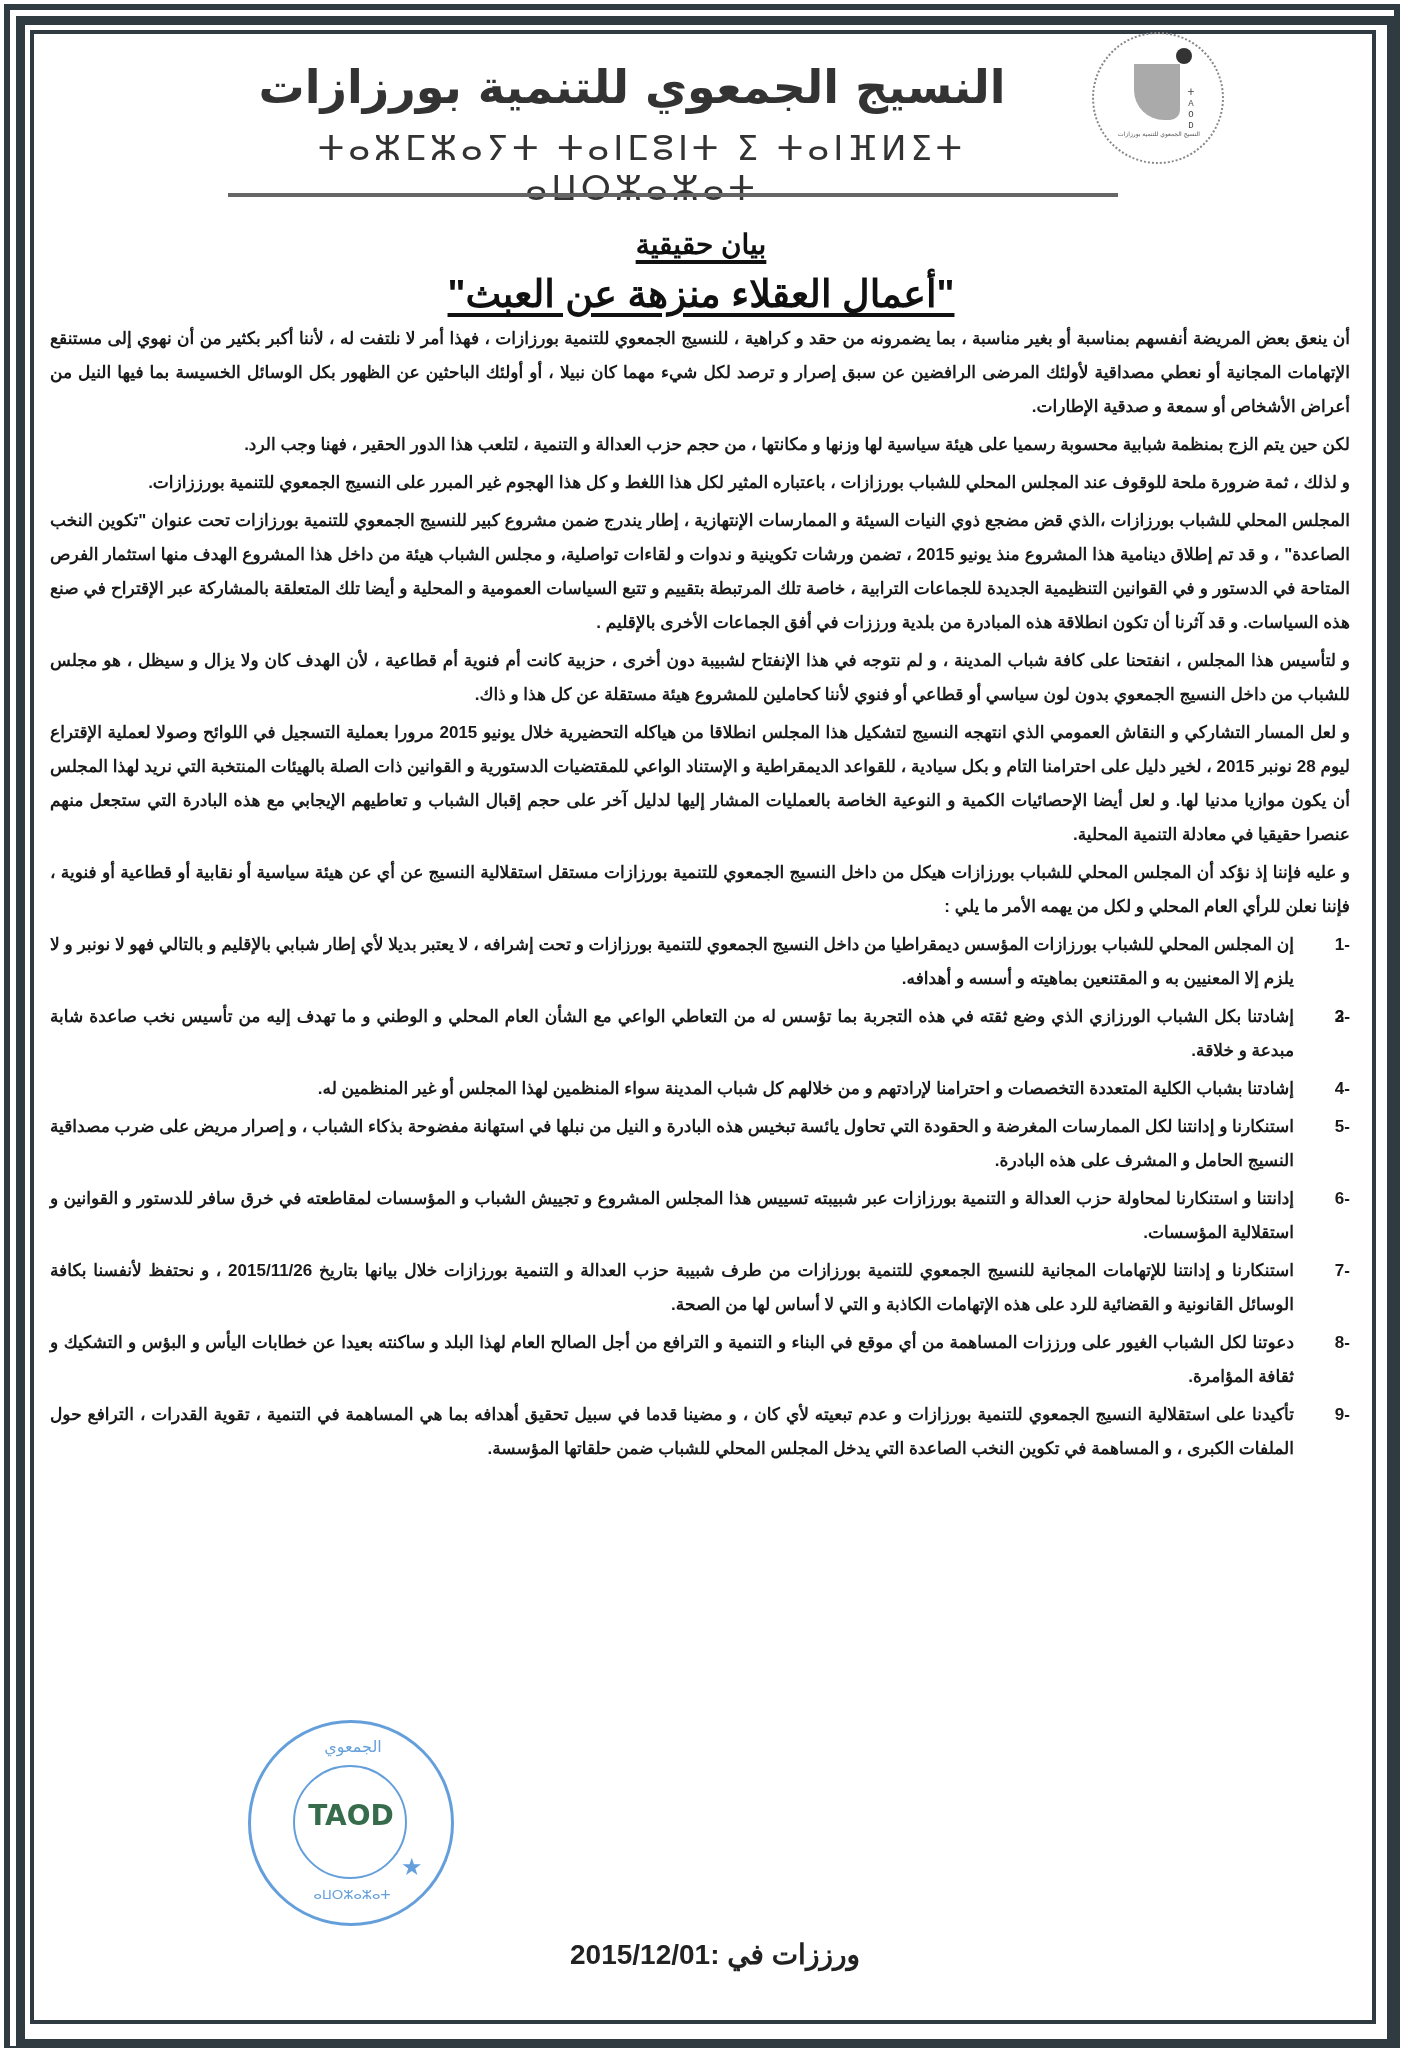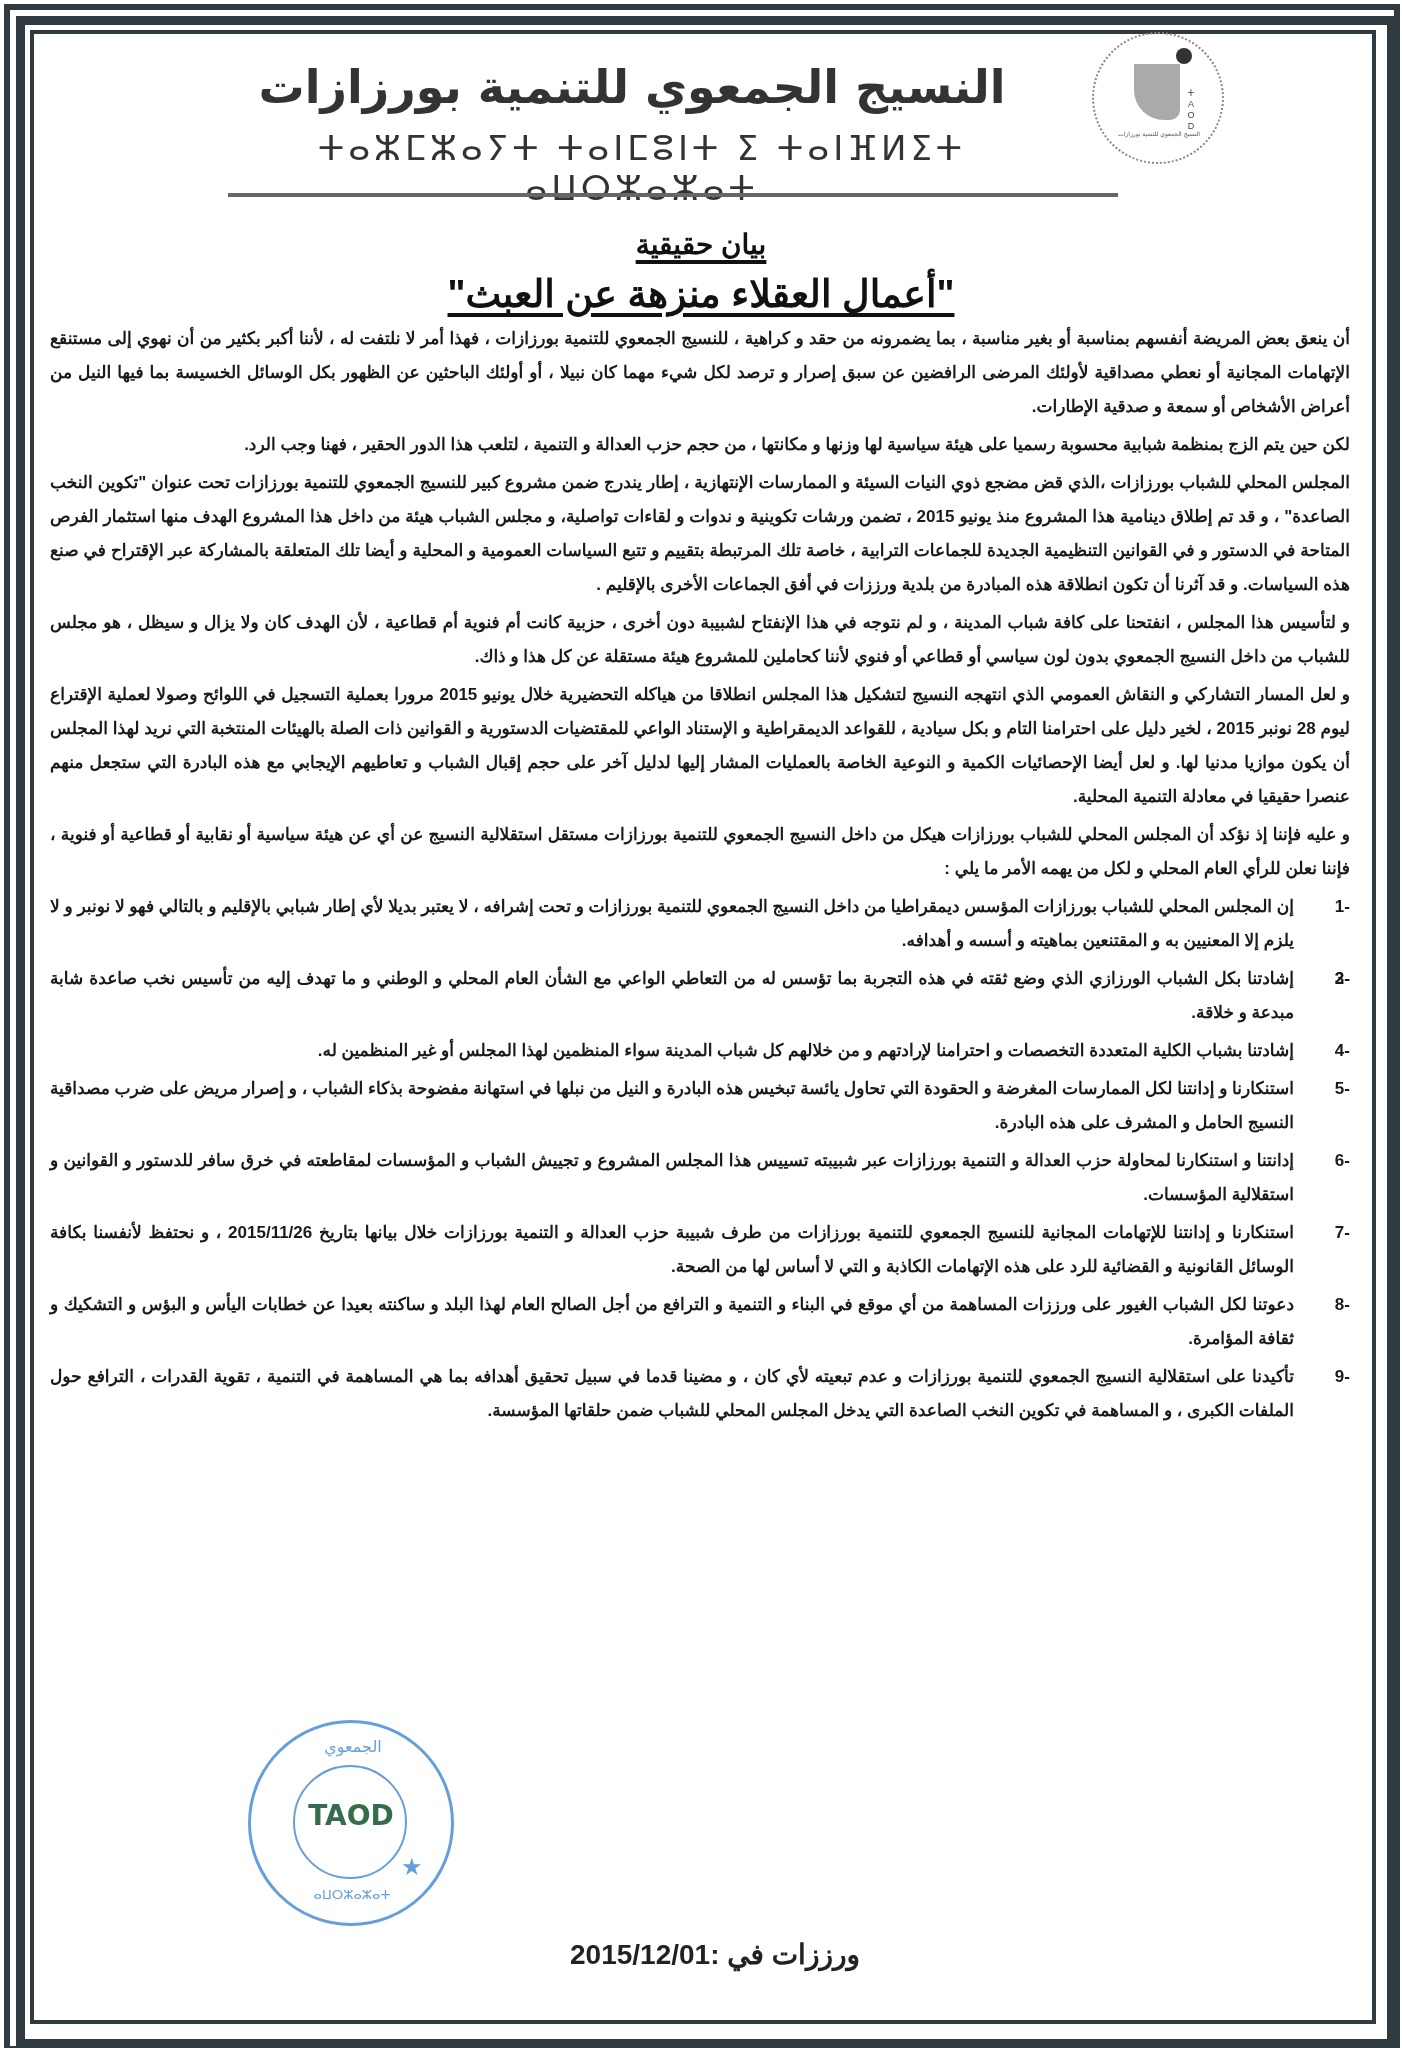--- a/index.html
+++ b/index.html
@@ -6,21 +6,21 @@
   body { width:1402px; height:2048px; position:relative; overflow:hidden; font-family:"DejaVu Sans", sans-serif; }
   .frame-outer { position:absolute; left:4px; top:4px; width:1384px; height:2036px; border:6px solid #2f3b40; }
   .frame-mid { position:absolute; left:16px; top:16px; width:1362px; height:2014px; border:9px solid #2f3b40; }
   .frame-inner { position:absolute; left:30px; top:30px; width:1338px; height:1986px; border:4px solid #2f3b40; }
   .header-title { position:absolute; right:360px; top:60px; width:820px; text-align:center; direction:rtl; font-family:"DejaVu Sans", sans-serif; font-weight:bold; font-size:46px; color:#333; }
   .header-tifinagh { position:absolute; right:330px; top:128px; width:860px; text-align:center; font-family:"DejaVu Sans", sans-serif; font-size:34px; color:#333; letter-spacing:4px; }
   .header-rule { position:absolute; left:228px; top:193px; width:890px; height:4px; background:#666; }
   .logo { position:absolute; left:1092px; top:32px; width:128px; height:128px; border-radius:50%; border:2px dotted #888; }
   .logo .dot { position:absolute; left:82px; top:14px; width:16px; height:16px; border-radius:50%; background:#333; }
   .logo .shape { position:absolute; left:40px; top:30px; width:46px; height:56px; background:#aaa; border-radius:0 0 10px 30px; }
-  .logo .letters { position:absolute; left:92px; top:54px; font-size:9px; color:#444; line-height:11px; width:10px; text-align:center; font-family:Liberation Sans, sans-serif; }
+  .logo .letters { position:absolute; left:92px; top:54px; font-size:9px; color:#444; line-height:11px; width:10px; text-align:center; font-family:Liberation Mono, monospace; }
   .logo .caption { position:absolute; left:20px; top:96px; width:90px; font-size:6px; color:#555; text-align:center; direction:rtl; }
   .doc-title { position:absolute; left:0; width:1402px; text-align:center; direction:rtl; font-family:"Liberation Sans", sans-serif; font-weight:bold; color:#111; }
   .doc-title span { text-decoration:underline; text-decoration-thickness:4px; text-underline-offset:6px; }
   .t1 { top:228px; font-size:28px; }
   .t2 { top:272px; font-size:38px; }
   .body-text { position:absolute; left:50px; top:322px; width:1300px; direction:rtl; text-align:justify; font-family:"Liberation Sans", sans-serif; font-weight:bold; font-size:17px; line-height:34px; color:#1a1a1a; }
   .body-text p { margin:0 0 4px 0; }
   .body-text ol { list-style:none; margin:0; padding:0; }
   .body-text li { position:relative; padding-right:56px; margin-bottom:4px; }
   .body-text li .num { position:absolute; right:0; top:0; width:40px; text-align:right; }
@@ -49,20 +49,21 @@
   <div class="letters">ⵜ A O D</div>
   <div class="caption">النسيج الجمعوي للتنمية بورزازات</div>
 </div>
 
 <div class="doc-title t1"><span>بيان حقيقية</span></div>
 <div class="doc-title t2"><span>"أعمال العقلاء منزهة عن العبث"</span></div>
 
 <div class="body-text">
   <p>أن ينعق بعض المريضة أنفسهم بمناسبة أو بغير مناسبة ، بما يضمرونه من حقد و كراهية ، للنسيج الجمعوي للتنمية بورزازات ، فهذا أمر لا نلتفت له ، لأننا أكبر بكثير من أن نهوي إلى مستنقع الإتهامات المجانية أو نعطي مصداقية لأولئك المرضى الرافضين عن سبق إصرار و ترصد لكل شيء مهما كان نبيلا ، أو أولئك الباحثين عن الظهور بكل الوسائل الخسيسة بما فيها النيل من أعراض الأشخاص أو سمعة و صدقية الإطارات.</p>
   <p>لكن حين يتم الزج بمنظمة شبابية محسوبة رسميا على هيئة سياسية لها وزنها و مكانتها ، من حجم حزب العدالة و التنمية ، لتلعب هذا الدور الحقير ، فهنا وجب الرد.</p>
+  <p>و لذلك ، ثمة ضرورة ملحة للوقوف عند المجلس المحلي للشباب بورزازات ، باعتباره المثير لكل هذا اللغط و كل هذا الهجوم غير المبرر على النسيج الجمعوي للتنمية بورززازات.</p>
   <p>المجلس المحلي للشباب بورزازات ،الذي قض مضجع ذوي النيات السيئة و الممارسات الإنتهازية ، إطار يندرج ضمن مشروع كبير للنسيج الجمعوي للتنمية بورزازات تحت عنوان "تكوين النخب الصاعدة" ، و قد تم إطلاق دينامية هذا المشروع منذ يونيو 2015 ، تضمن ورشات تكوينية و ندوات و لقاءات تواصلية، و مجلس الشباب هيئة من داخل هذا المشروع الهدف منها استثمار الفرص المتاحة في الدستور و في القوانين التنظيمية الجديدة للجماعات الترابية ، خاصة تلك المرتبطة بتقييم و تتبع السياسات العمومية و المحلية و أيضا تلك المتعلقة بالمشاركة عبر الإقتراح في صنع هذه السياسات. و قد آثرنا أن تكون انطلاقة هذه المبادرة من بلدية ورززات في أفق الجماعات الأخرى بالإقليم .</p>
   <p>و لتأسيس هذا المجلس ، انفتحنا على كافة شباب المدينة ، و لم نتوجه في هذا الإنفتاح لشبيبة دون أخرى ، حزبية كانت أم فنوية أم قطاعية ، لأن الهدف كان ولا يزال و سيظل ، هو مجلس للشباب من داخل النسيج الجمعوي بدون لون سياسي أو قطاعي أو فنوي لأننا كحاملين للمشروع هيئة مستقلة عن كل هذا و ذاك.</p>
   <p>و لعل المسار التشاركي و النقاش العمومي الذي انتهجه النسيج لتشكيل هذا المجلس انطلاقا من هياكله التحضيرية خلال يونيو 2015 مرورا بعملية التسجيل في اللوائح وصولا لعملية الإقتراع ليوم 28 نونبر 2015 ، لخير دليل على احترامنا التام و بكل سيادية ، للقواعد الديمقراطية و الإستناد الواعي للمقتضيات الدستورية و القوانين ذات الصلة بالهيئات المنتخبة التي نريد لهذا المجلس أن يكون موازيا مدنيا لها. و لعل أيضا الإحصائيات الكمية و النوعية الخاصة بالعمليات المشار إليها لدليل آخر على حجم إقبال الشباب و تعاطيهم الإيجابي مع هذه البادرة التي ستجعل منهم عنصرا حقيقيا في معادلة التنمية المحلية.</p>
   <p>و عليه فإننا إذ نؤكد أن المجلس المحلي للشباب بورزازات هيكل من داخل النسيج الجمعوي للتنمية بورزازات مستقل استقلالية النسيج عن أي عن هيئة سياسية أو نقابية أو قطاعية أو فنوية ، فإننا نعلن للرأي العام المحلي و لكل من يهمه الأمر ما يلي :</p>
   <ol>
     <li><span class="num">-1</span><span>إن المجلس المحلي للشباب بورزازات المؤسس ديمقراطيا من داخل النسيج الجمعوي للتنمية بورزازات و تحت إشرافه ، لا يعتبر بديلا لأي إطار شبابي بالإقليم و بالتالي فهو لا نونبر و لا يلزم إلا المعنيين به و المقتنعين بماهيته و أسسه و أهدافه.</span></li>
     <li><span class="num">-2</span></li>
     <li><span class="num">-3</span><span>إشادتنا بكل الشباب الورزازي الذي وضع ثقته في هذه التجربة بما تؤسس له من التعاطي الواعي مع الشأن العام المحلي و الوطني و ما تهدف إليه من تأسيس نخب صاعدة شابة مبدعة و خلاقة.</span></li>
     <li><span class="num">-4</span><span>إشادتنا بشباب الكلية المتعددة التخصصات و احترامنا لإرادتهم و من خلالهم كل شباب المدينة سواء المنظمين لهذا المجلس أو غير المنظمين له.</span></li>
     <li><span class="num">-5</span><span>استنكارنا و إدانتنا لكل الممارسات المغرضة و الحقودة التي تحاول يائسة تبخيس هذه البادرة و النيل من نبلها في استهانة مفضوحة بذكاء الشباب ، و إصرار مريض على ضرب مصداقية النسيج الحامل و المشرف على هذه البادرة.</span></li>

